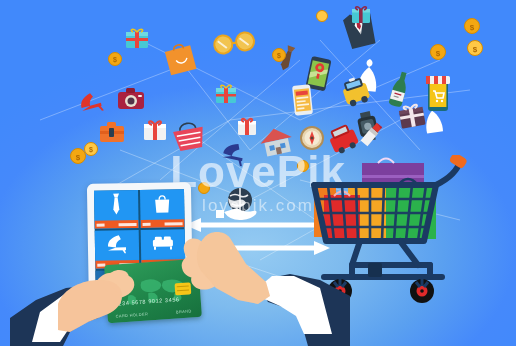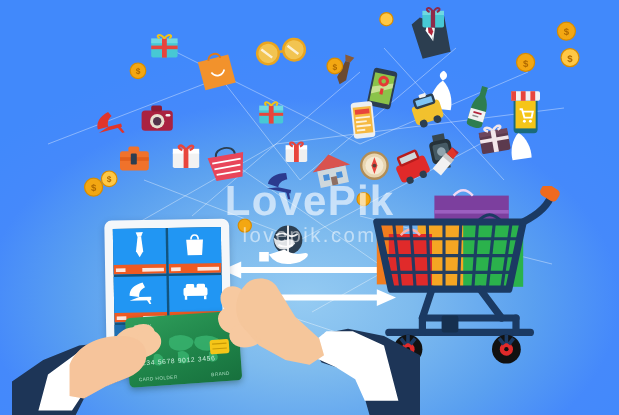--- a/index.html
+++ b/index.html
@@ -13,21 +13,21 @@
 
   
   #links{position:absolute;left:0;top:0;width:516px;height:346px;}
 
   
   #wm{
     position:absolute;left:0;top:150px;width:516px;text-align:center;
     pointer-events:none;user-select:none;
   }
   #wm .big{
-    font-size:35px;font-weight:bold;letter-spacing:1px;
+    font-size:44px;font-weight:bold;letter-spacing:1px;
     color:rgba(255,255,255,.62);line-height:1;
   }
   #wm .small{
     font-size:17px;letter-spacing:2px;color:rgba(255,255,255,.52);
     margin-top:3px;line-height:1;
   }
 
   
   .arrowwrap{position:absolute;}
 

